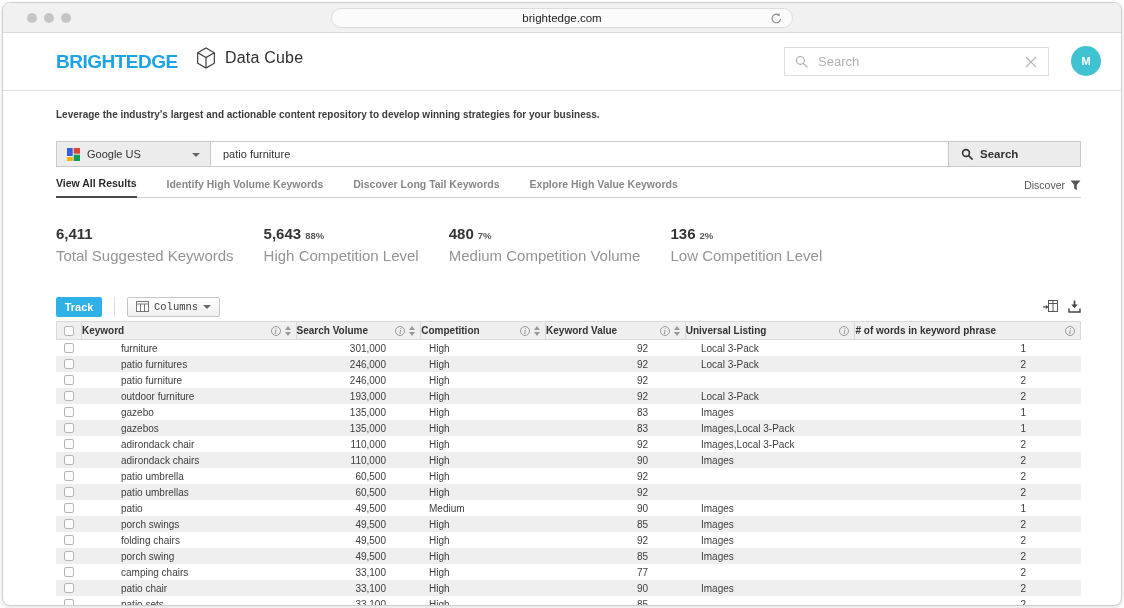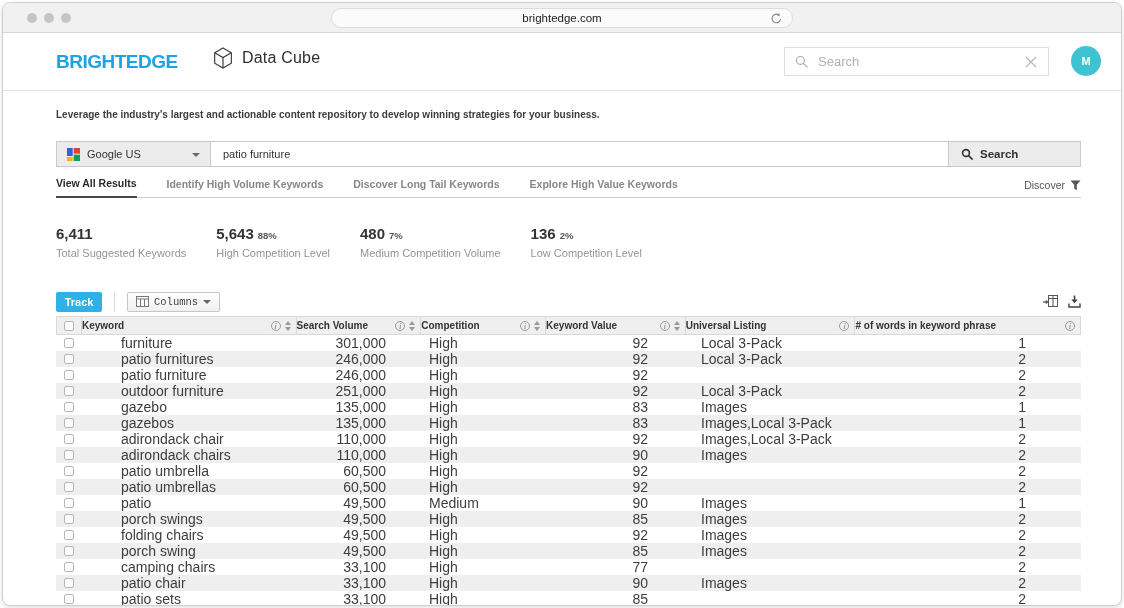--- a/index.html
+++ b/index.html
@@ -16,21 +16,21 @@
   .urlbar { position:absolute; left:50%; transform:translateX(-50%); top:5px; width:462px; height:20px;
             background:#fbfbfb; border:1px solid #dcdcdc; border-radius:10px;
             display:flex; align-items:center; justify-content:center; }
   .urlbar .url { font-size:11.5px; color:#222; }
   .reload { position:absolute; right:9px; top:3px; }
 
   
   .appheader { position:relative; height:58px; background:#fff; border-bottom:1px solid #e3e3e3; }
   .logo { position:absolute; left:53px; top:18px; font-size:19px; font-weight:800;
           letter-spacing:-0.5px; color:#1aa3e8; }
-  .apptitle { position:absolute; left:210px; top:14px; display:flex; align-items:center; gap:9px; }
+  .apptitle { position:absolute; left:193px; top:14px; display:flex; align-items:center; gap:9px; }
   .apptitle .t { font-size:16px; color:#2f2f2f; letter-spacing:0.2px; }
   .hsearch { position:absolute; right:72px; top:14px; width:265px; height:29px;
              border:1px solid #ddd; background:#fff; display:flex; align-items:center; padding:0 10px; }
   .hsearch .ph { font-size:13px; color:#b0b0b0; margin-left:9px; flex:1; }
   .avatar { position:absolute; right:20px; top:13px; width:30px; height:30px; border-radius:50%;
             background:#3fc3d2; color:#fff; font-size:11px; font-weight:bold;
             display:flex; align-items:center; justify-content:center; }
 
   
   .content { padding:18px 0 0 53px; }
@@ -54,21 +54,21 @@
              border-bottom:1px solid #cfcfcf; height:24px; }
   .tab { font-size:10.5px; font-weight:bold; color:#878787; padding-bottom:7px; white-space:nowrap; }
   .tab.active { color:#2b2b2b; border-bottom:2px solid #4a4a4a; margin-bottom:-1px; }
   .filters { margin-left:auto; display:flex; align-items:center; gap:5px; padding-bottom:6px; }
   .filters .fl { font-size:10.5px; color:#555; }
 
   .stats { margin-top:27px; display:flex; gap:30px; }
   .stat .line1 { display:flex; align-items:baseline; }
   .stat .v { font-size:15px; font-weight:bold; color:#333; }
   .stat .p { font-size:9.5px; font-weight:bold; color:#555; margin-left:4px; }
-  .stat .l { font-size:11px; color:#949494; margin-top:5px; }
+  .stat .l { font-size:15px; color:#949494; margin-top:5px; }
 
   .toolbar { margin-top:32px; width:1025px; height:21px; display:flex; align-items:center; }
   .trackbtn { width:46px; height:20px; background:#2eb1e6; border-radius:2px; color:#fff;
               font-size:11px; font-weight:bold; display:flex; align-items:center; justify-content:center; }
   .tdivider { width:1px; height:20px; background:#dcdcdc; margin:0 12px; }
   .colsbtn { height:20px; border:1px solid #c6c6c6; border-radius:2px;
              background:linear-gradient(#fff,#f0f0f0); display:flex; align-items:center; gap:5px;
              padding:0 8px;font-family:Liberation Mono, monospace; }
   .colsbtn .cl { font-size:10.5px; color:#444; }
   .tbicons { margin-left:auto; display:flex; gap:10px; align-items:center; }
@@ -84,21 +84,21 @@
           font-size:7.5px; line-height:10px; text-align:center; font-style:italic;
           font-family:"Liberation Serif", serif; flex:0 0 auto; }
   .sort { display:flex; flex-direction:column; gap:2px; }
   .sort .up { width:0;height:0;border-left:3px solid transparent;border-right:3px solid transparent;border-bottom:4px solid #999; }
   .sort .dn { width:0;height:0;border-left:3px solid transparent;border-right:3px solid transparent;border-top:4px solid #999; }
 
   .cw  { width:25px; display:flex; align-items:center; justify-content:center; }
   .c0 { width:215px; } .c1 { width:125px; } .c2 { width:125px; }
   .c3 { width:140px; } .c4 { width:170px; } .c5 { width:225px; }
 
-  .row { display:flex; height:16px; align-items:center; font-size:14px; color:#3d3d3d; }
+  .row { display:flex; height:16px; align-items:center; font-size:10px; color:#3d3d3d; }
   .row:nth-child(odd) { background:#fff; }
   .row:nth-child(even) { background:#efefef; }
   .cell { overflow:hidden; white-space:nowrap; }
   .cell.c0 { padding-left:40px; }
   .cell.c1 { text-align:right; padding-right:35px; }
   .cell.c2 { padding-left:8px; }
   .cell.c3 { text-align:right; padding-right:38px; }
   .cell.c4 { padding-left:15px; }
   .cell.c5 { text-align:right; padding-right:55px; }
   .cb { width:10px; height:10px; border:1px solid #b5b5b5; border-radius:2px; background:#fdfdfd; }
@@ -360,21 +360,21 @@
             <div class="cell c2">High</div>
             <div class="cell c3">92</div>
             <div class="cell c4"></div>
             <div class="cell c5">2</div>
           </div>
           <div class="row">
             <div class="cw">
               <span class="cb"></span>
             </div>
             <div class="cell c0">outdoor furniture</div>
-            <div class="cell c1">251,000</div>
+            <div class="cell c1">193,000</div>
             <div class="cell c2">High</div>
             <div class="cell c3">92</div>
             <div class="cell c4">Local 3-Pack</div>
             <div class="cell c5">2</div>
           </div>
           <div class="row">
             <div class="cw">
               <span class="cb"></span>
             </div>
             <div class="cell c0">gazebo</div>

